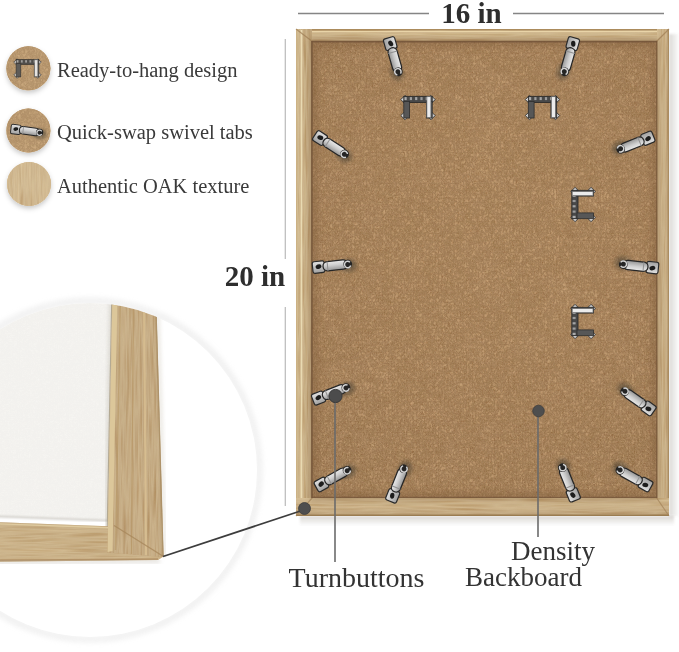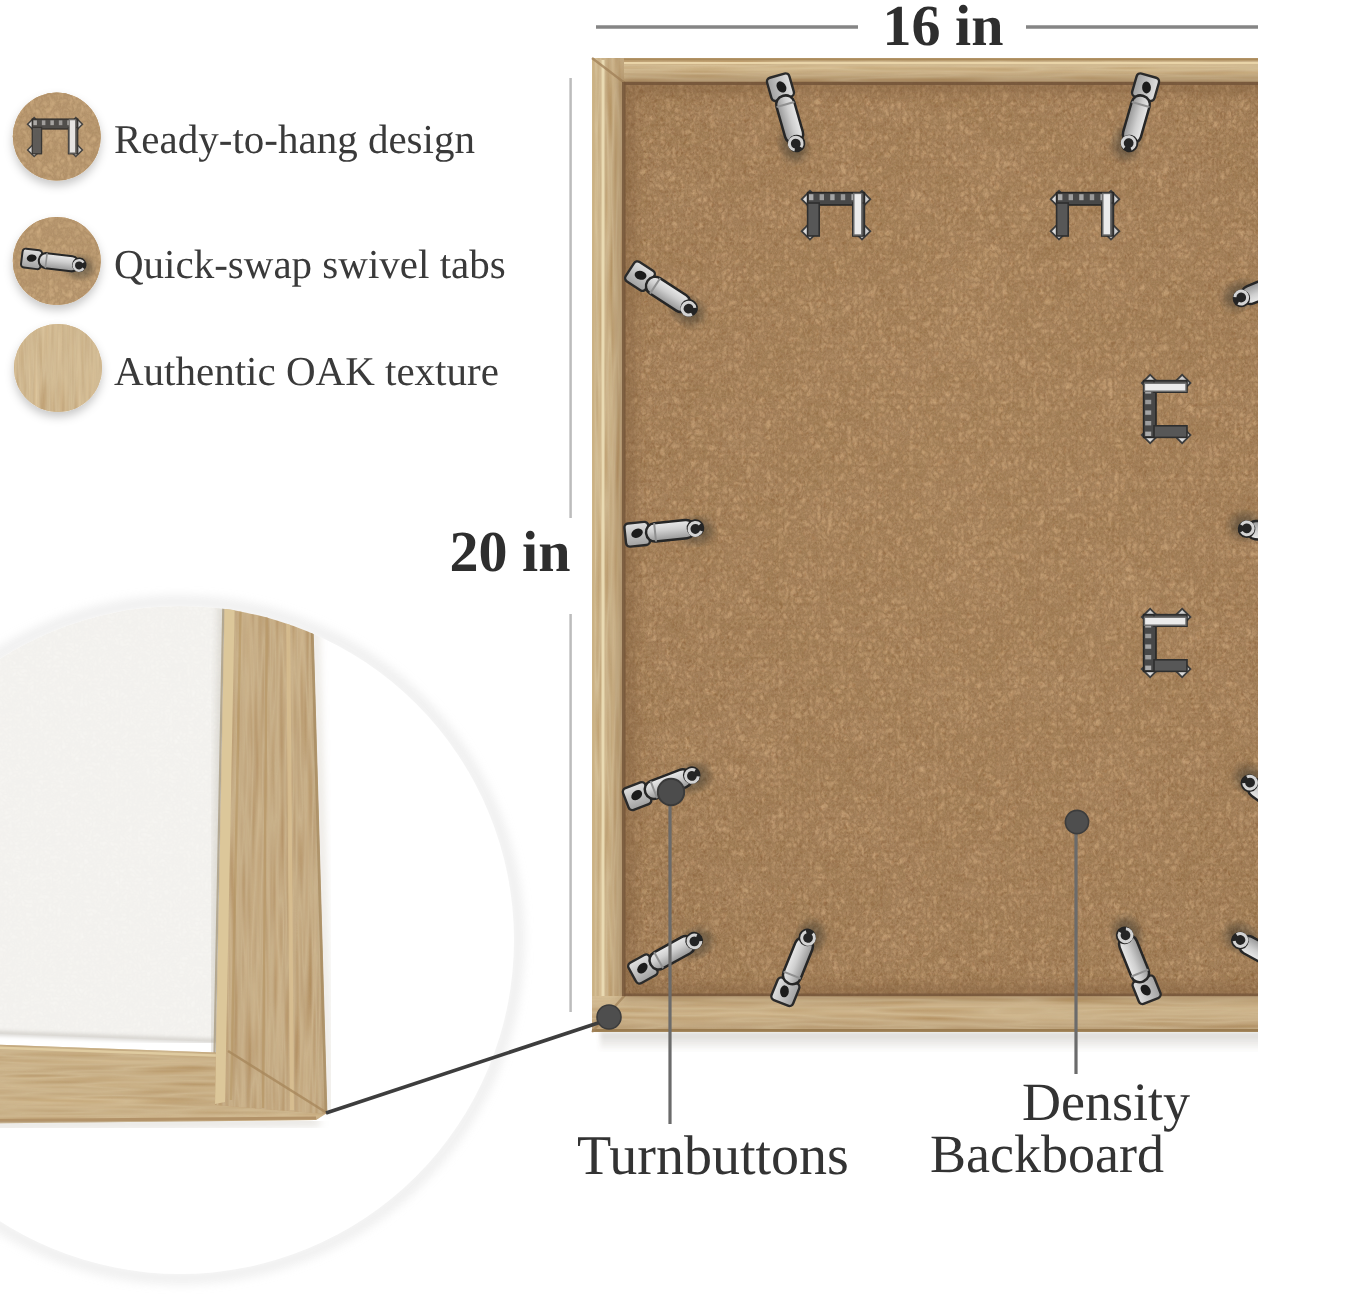--- a/index.html
+++ b/index.html
@@ -1,16 +1,16 @@
 <!DOCTYPE html>
 <html><head>
 <meta charset="utf-8">
 <style>
 html,body{margin:0;padding:0;background:#ffffff;}
-#page{position:relative;width:629px;height:652px;overflow:hidden;background:#fff;
+#page{position:relative;width:679px;height:652px;overflow:hidden;background:#fff;
 font-family:"Liberation Serif", serif;}
 svg{display:block}
 </style>
 </head>
 <body>
 <div id="page">
 <svg width="679" height="652" viewBox="0 0 679 652">
 <defs>
 <filter id="mdfT" x="-2%" y="-2%" width="104%" height="104%">
   <feTurbulence type="fractalNoise" baseFrequency="0.5 0.42" numOctaves="3" seed="11" stitchTiles="stitch" result="n1"></feTurbulence>

